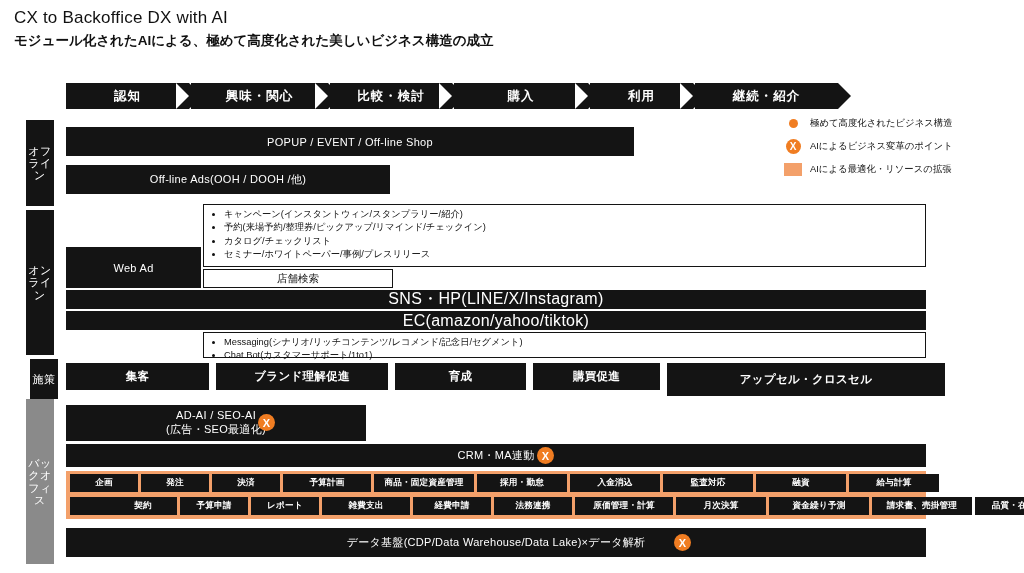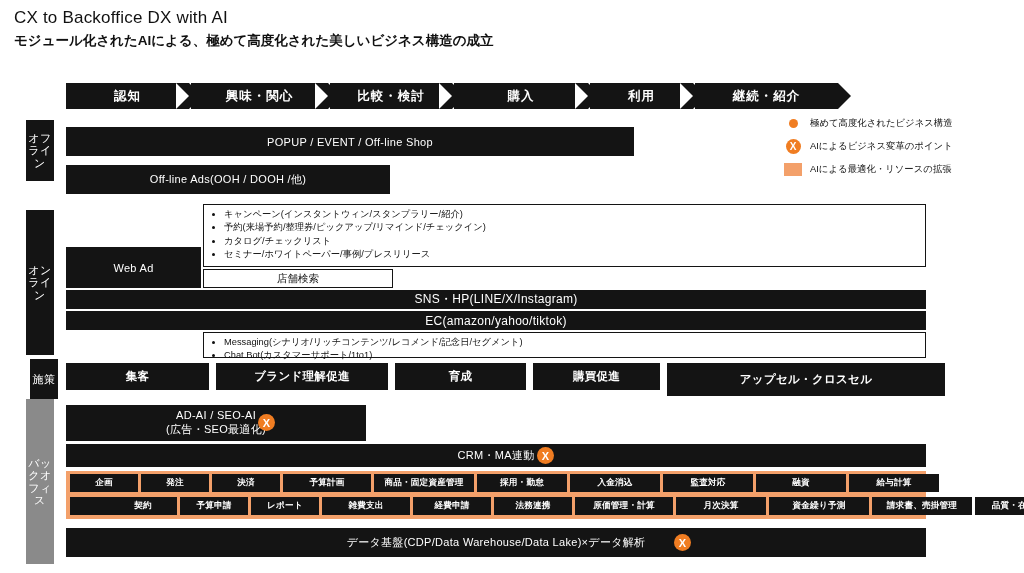--- a/index.html
+++ b/index.html
@@ -35,21 +35,21 @@
   
   .rail{position:absolute;width:28px;background:#141414;color:#fff;
     display:flex;align-items:center;justify-content:center;text-align:center;
     font-size:11px;line-height:1.12;font-weight:400;letter-spacing:.5px;}
   .rail.grey{background:#8a8a8a;}
 
   
   .bar{position:absolute;background:#141414;color:#fff;display:flex;
        align-items:center;justify-content:center;font-size:11px;
        letter-spacing:.3px;}
-  .bar.small{font-size:12px;}
+  .bar.small{font-size:16px;}
   .bar.meas{font-weight:700;font-size:11.5px;}
   .bar.two{flex-direction:column;line-height:1.25;}
 
   
   .listbox{position:absolute;background:#fff;border:1.2px solid #141414;
     font-size:9.3px;line-height:1.45;color:#111;padding:3px 6px 3px 8px;box-sizing:border-box;}
   .listbox ul{margin:0;padding-left:12px;}
   .listbox li{list-style:disc;}
 
   
@@ -98,21 +98,21 @@
       </div>
       <div class="stage" style="width: 103px;">
         <span>利用</span>
         <span class="notch"></span>
       </div>
       <div class="stage last" style="width: 143px;">
         <span>継続・紹介</span>
       </div>
     </div>
 
-  <div class="rail" style="left:26px;top:120px;width:28px;height:61px;">
+  <div class="rail" style="left:26px;top:120px;width:28px;height:86px;">
     <span>オフライン</span>
   </div>
   <div class="rail" style="left:26px;top:210px;width:28px;height:145px;">
     <span>オンライン</span>
   </div>
   <div class="rail" style="left:30px;top:359px;width:28px;height:40px;">
     <span>施策</span>
   </div>
   <div class="rail grey" style="left:26px;top:399px;width:28px;height:165px;">
     <span>バックオフィス</span>

